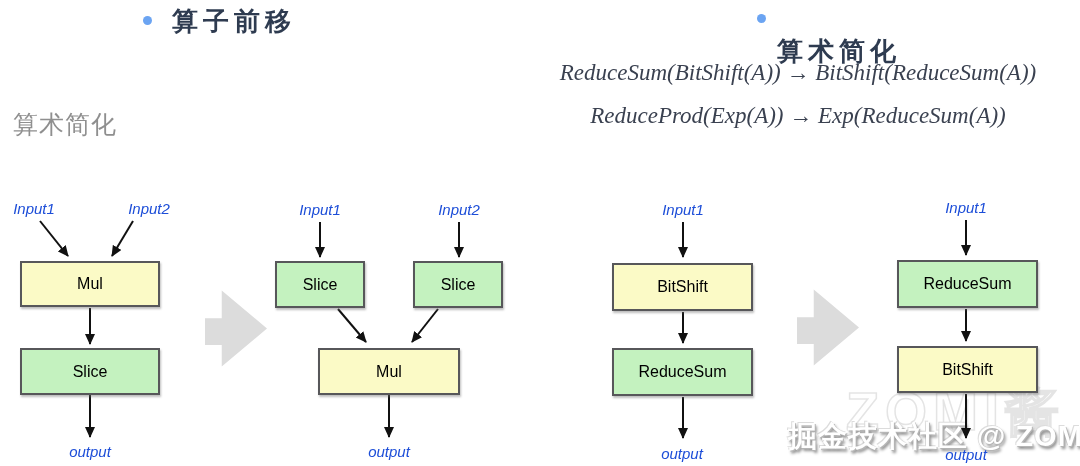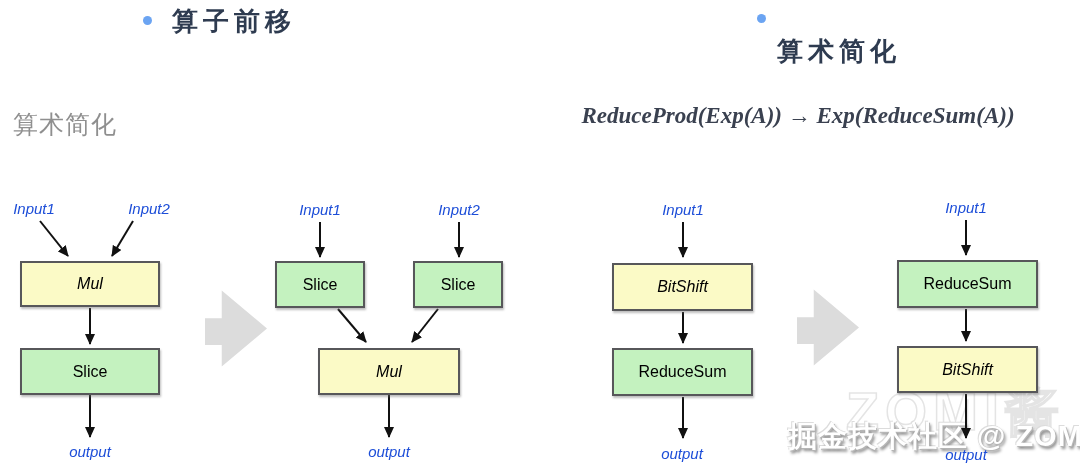--- a/index.html
+++ b/index.html
@@ -37,21 +37,21 @@
     font-family:"Liberation Serif","DejaVu Serif",serif;
     font-style:italic;font-size:23px;color:var(--formula);
     width:560px;text-align:center;white-space:nowrap;
   }
   .node{
     box-sizing:border-box;border:2px solid var(--node-border);
     display:flex;align-items:center;justify-content:center;
     font-size:16px;color:#000;z-index:3;
     box-shadow:1px 2px 2px rgba(110,110,110,0.45);
   }
-  .node.yellow{background:var(--yellow);font-style:italic;}
+  .node.yellow{background:var(--yellow);}
   .node.green{background:var(--green);}
   .dlabel{
     font-size:15px;color:#1d4ed8;text-align:center;width:70px;
     z-index:4;white-space:nowrap;font-style:italic;
   }
   .transform-arrow{
     width:62px;height:79px;background:var(--transform);
     clip-path:polygon(0 37%,27% 37%,27% 2%,100% 50%,27% 98%,27% 71%,0 71%);
   }
   svg.edges{position:absolute;left:0;top:0;z-index:2;pointer-events:none;}
@@ -72,21 +72,22 @@
 <div class="stage">
 
   <div class="abs bullet" style="left:143px;top:16px;"></div>
   <div class="abs section-title" style="left:172px;top:4px;">算子前移</div>
 
   <div class="abs bullet" style="left:757px;top:14px;"></div>
   <div class="abs section-title" style="left:777px;top:2px;margin-top:32px;">算术简化</div>
 
   <div class="abs desc-line" style="left:13px;top:108px;">算术简化</div>
 
-  <div class="abs formula" style="left:518px;top:103px;font-weight:bold;">ReduceProd(Exp(A)) → Exp(ReduceSum(A))</div>
+  <div class="abs formula" style="left:518px;top:60px;">ReduceSum(BitShift(A)) → BitShift(ReduceSum(A))</div>
+  <div class="abs formula" style="left:518px;top:103px;">ReduceProd(Exp(A)) → Exp(ReduceSum(A))</div>
 
   <div class="abs watermark-ghost" style="left:846px;top:376px;">ZOMI酱</div>
   <div class="abs watermark-main" style="left:788px;top:417px;">掘金技术社区 @ ZOMI酱</div>
 
   <svg class="edges" width="1080" height="466" viewBox="0 0 1080 466">
     <defs>
       <marker id="ah" markerUnits="userSpaceOnUse" markerWidth="12" markerHeight="11" refX="10" refY="5" orient="auto">
         <path d="M0,0 L11,5 L0,10 Z" fill="#111111"></path>
       </marker>
     </defs>

